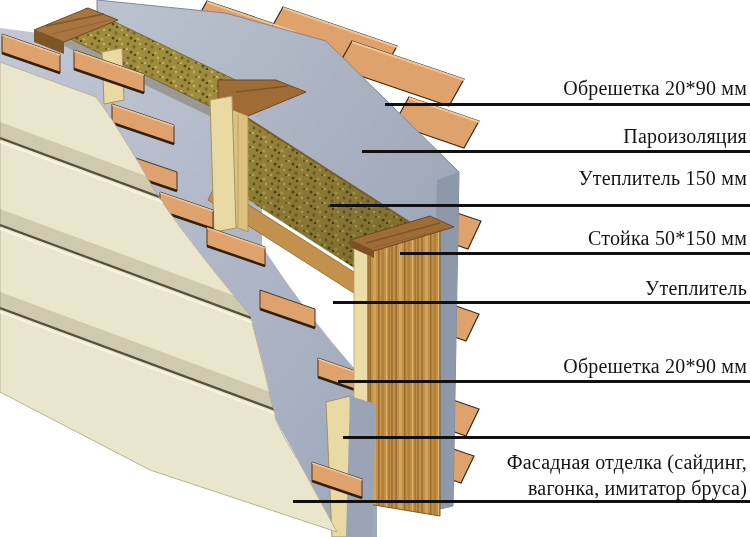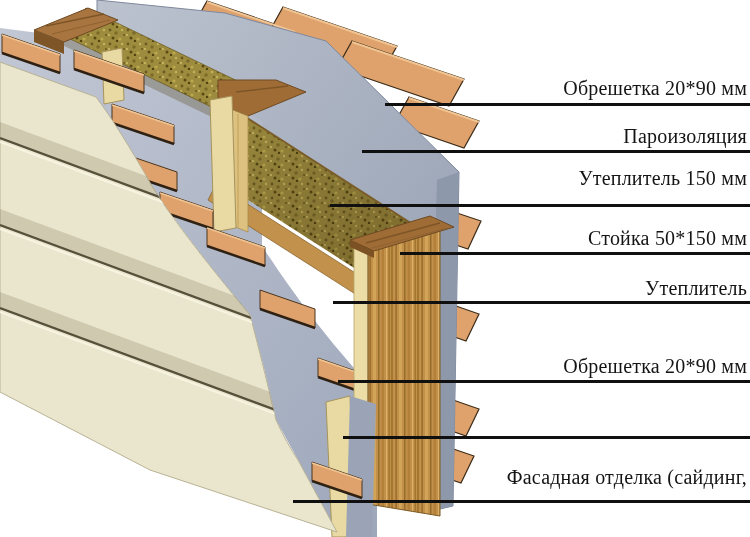--- a/index.html
+++ b/index.html
@@ -206,15 +206,16 @@
   <div class="leader" style="left:338px;top:380px;width:412px"></div>
   <div class="leader" style="left:343px;top:436px;width:407px"></div>
   <div class="leader" style="left:293px;top:500px;width:457px"></div>
 
   <div class="lbl" style="top:78px">Обрешетка 20*90 мм</div>
   <div class="lbl" style="top:126px">Пароизоляция</div>
   <div class="lbl" style="top:168px">Утеплитель 150 мм</div>
   <div class="lbl" style="top:228px">Стойка 50*150 мм</div>
   <div class="lbl" style="top:278px">Утеплитель</div>
   <div class="lbl" style="top:356px">Обрешетка 20*90 мм</div>
-  <div class="lbl" style="top:467px">Фасадная отделка (сайдинг,</div>
+  <div class="lbl" style="top:452px">Фасадная отделка (сайдинг,</div>
+  <div class="lbl" style="top:478px">вагонка, имитатор бруса)</div>
 
 </div>
 
 </body></html>

